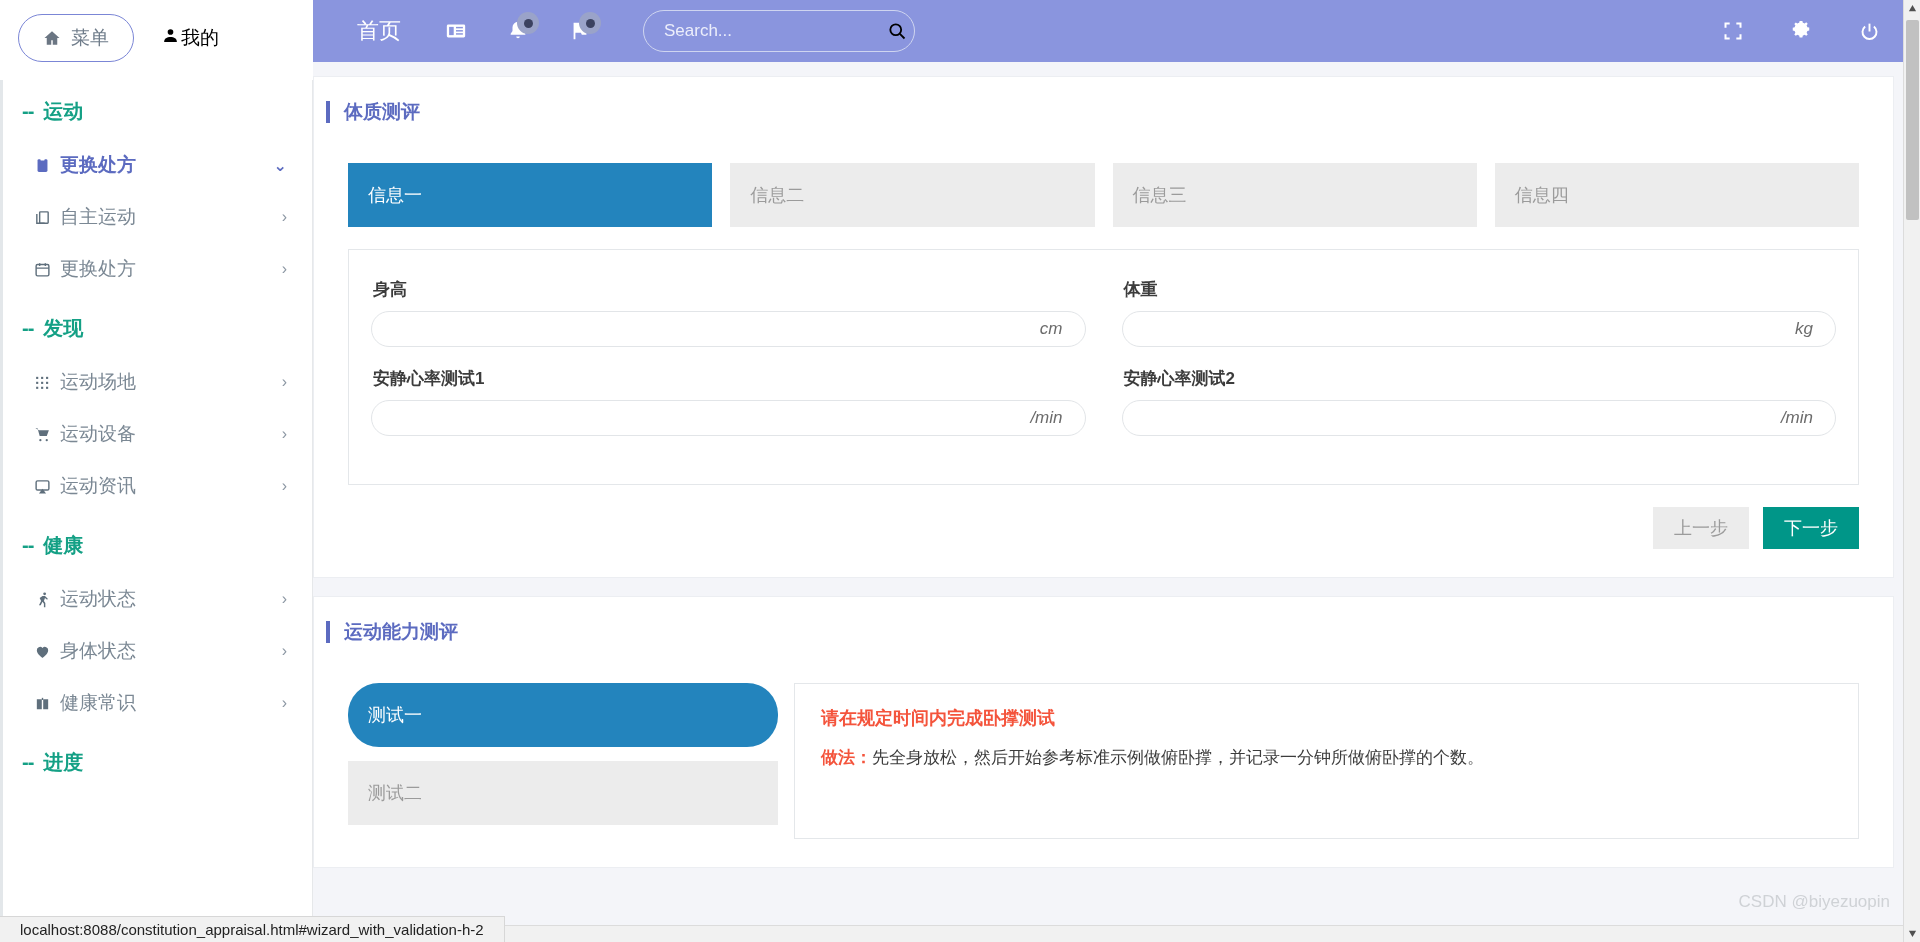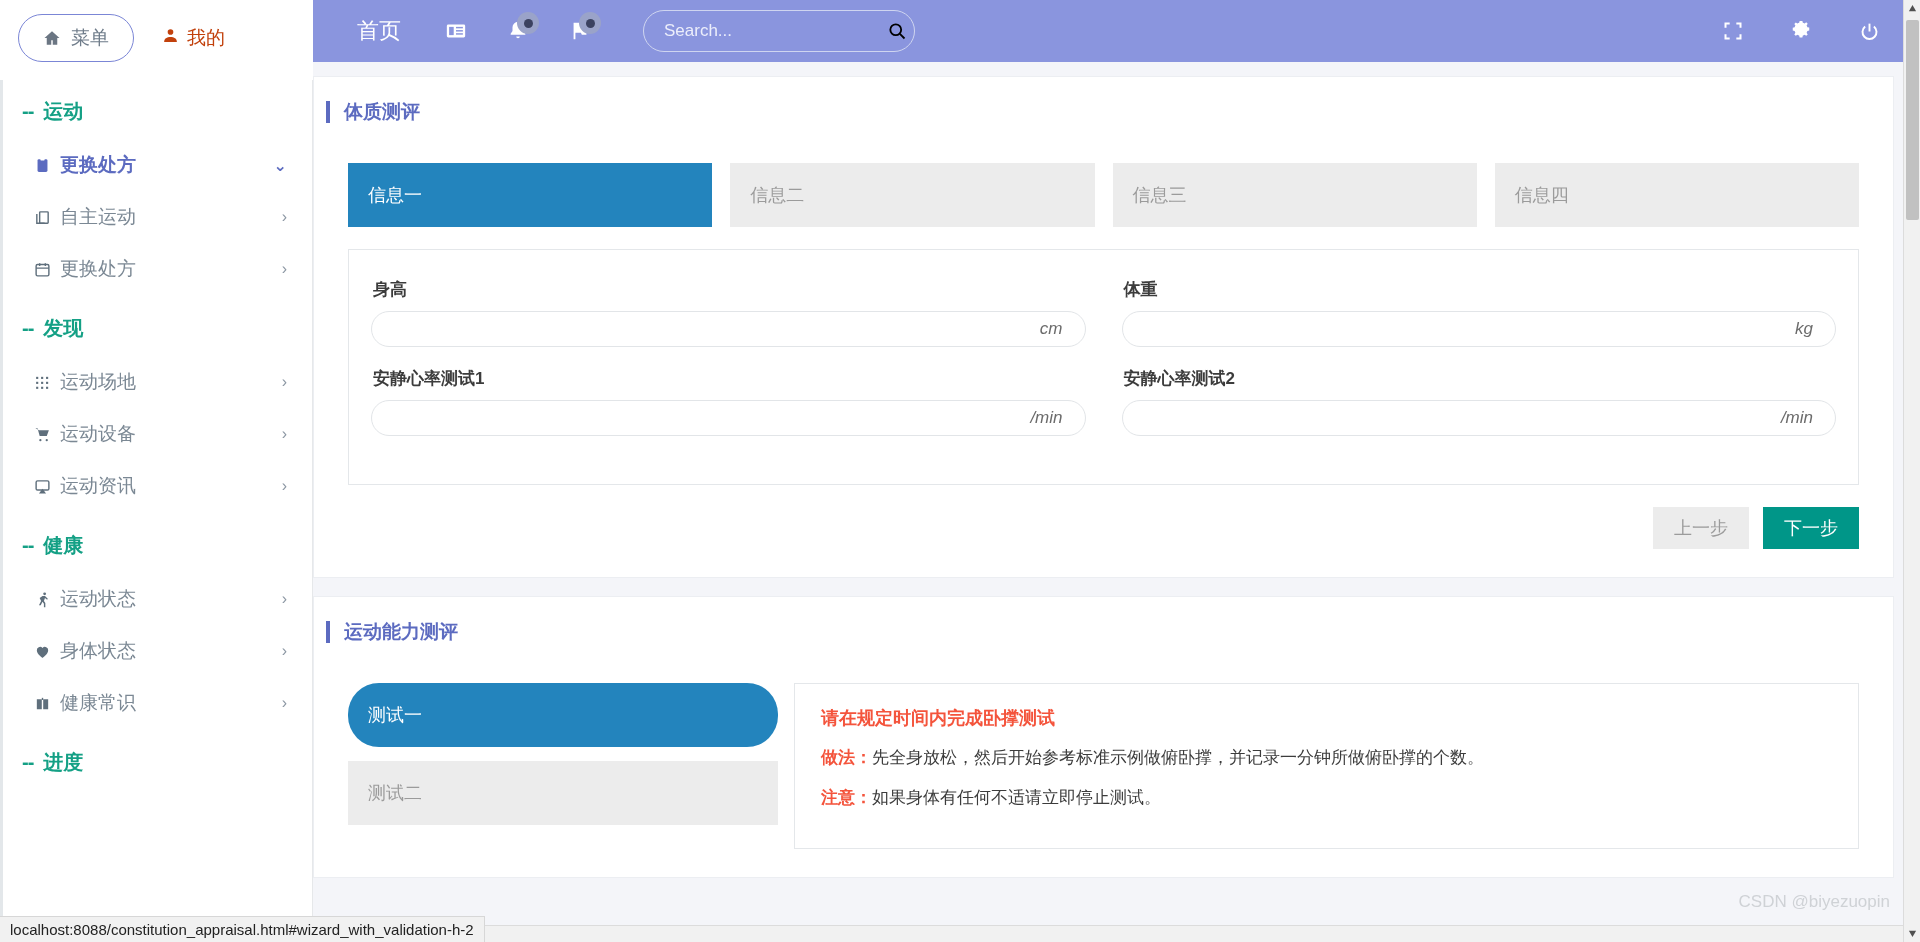--- a/index.html
+++ b/index.html
@@ -17,22 +17,22 @@
   }
   .side-top { display: flex; align-items: center; gap: 10px; padding: 14px 18px 10px 18px; }
   .menu-pill {
     display: flex; align-items: center; gap: 10px;
     border: 1px solid #7b86d6; border-radius: 26px;
     padding: 10px 24px; color: #6f7c8a; font-size: 19px; background: #fff;
     cursor: pointer;
   }
   .menu-pill .ico { color: #6b7683; display: inline-flex; }
   .mine-item {
-    display: flex; align-items: center; gap: 8px; padding: 10px 18px;
-    color: #c2410c; font-size: 19px; cursor: pointer;
+    display: flex; align-items: center; gap: 2px; padding: 10px 18px;
+    color: #000000; font-size: 19px; cursor: pointer;
   }
   .nav-wrap { position: relative; padding-top: 6px; height: 870px; }
   .nav-rail {
     position: absolute; left: 0; top: 8px; bottom: 0; width: 3px; background: #e3e7ea;
   }
   .nav-border {
     position: absolute; right: 0; top: 8px; height: 880px; width: 1px; background: #e6e8ea;
   }
   .group-title {
     color: #14a085; font-size: 20px; font-weight: bold;
@@ -158,21 +158,21 @@
   }
   .pane-scroll {
     position: absolute; right: 3px; top: 66px; width: 10px; height: 175px;
     background: #b8bfd8; border-radius: 6px; z-index: 30;
   }
 
   
   .statusbar {
     position: absolute; left: 0; bottom: 0; height: 26px;
     background: #f1f1f1; border: 1px solid #d7d7d7; border-left: 0; border-bottom: 0;
-    padding: 0 10px; display: flex; align-items: center;
+    padding: 0 20px; display: flex; align-items: center;
     font-size: 15px; color: #222; z-index: 60;
     font-family: "Liberation Sans", sans-serif;
   }
   .hscroll {
     position: absolute; left: 0; bottom: 0; height: 17px; right: 17px;
     background: #f1f1f1; border-top: 1px solid #dcdcdc; z-index: 50;
   }
   .watermark {
     position: absolute; right: 30px; bottom: 30px; color: #cfd2d6; font-size: 17px;
     z-index: 55; pointer-events: none;
@@ -456,23 +456,20 @@
         <div class="test-wrap">
           <div class="test-tabs">
             <div class="test-tab active">测试一</div>
             <div class="test-tab">测试二</div>
           </div>
           <div class="test-panel">
             <div class="warn-title">请在规定时间内完成卧撑测试</div>
             <div class="warn-line">
               <span class="warn-key">做法：</span><span>先全身放松，然后开始参考标准示例做俯卧撑，并记录一分钟所做俯卧撑的个数。</span>
             </div>
-            <div class="warn-line">
-              <span class="warn-key">注意：</span><span>如果身体有任何不适请立即停止测试。</span>
-            </div>
           </div>
         </div>
       </div>
 
       <div class="pane-scroll"></div>
     </div>
   </section>
 
   <div class="vscroll-outer">
     <div class="vs-arrow up">

